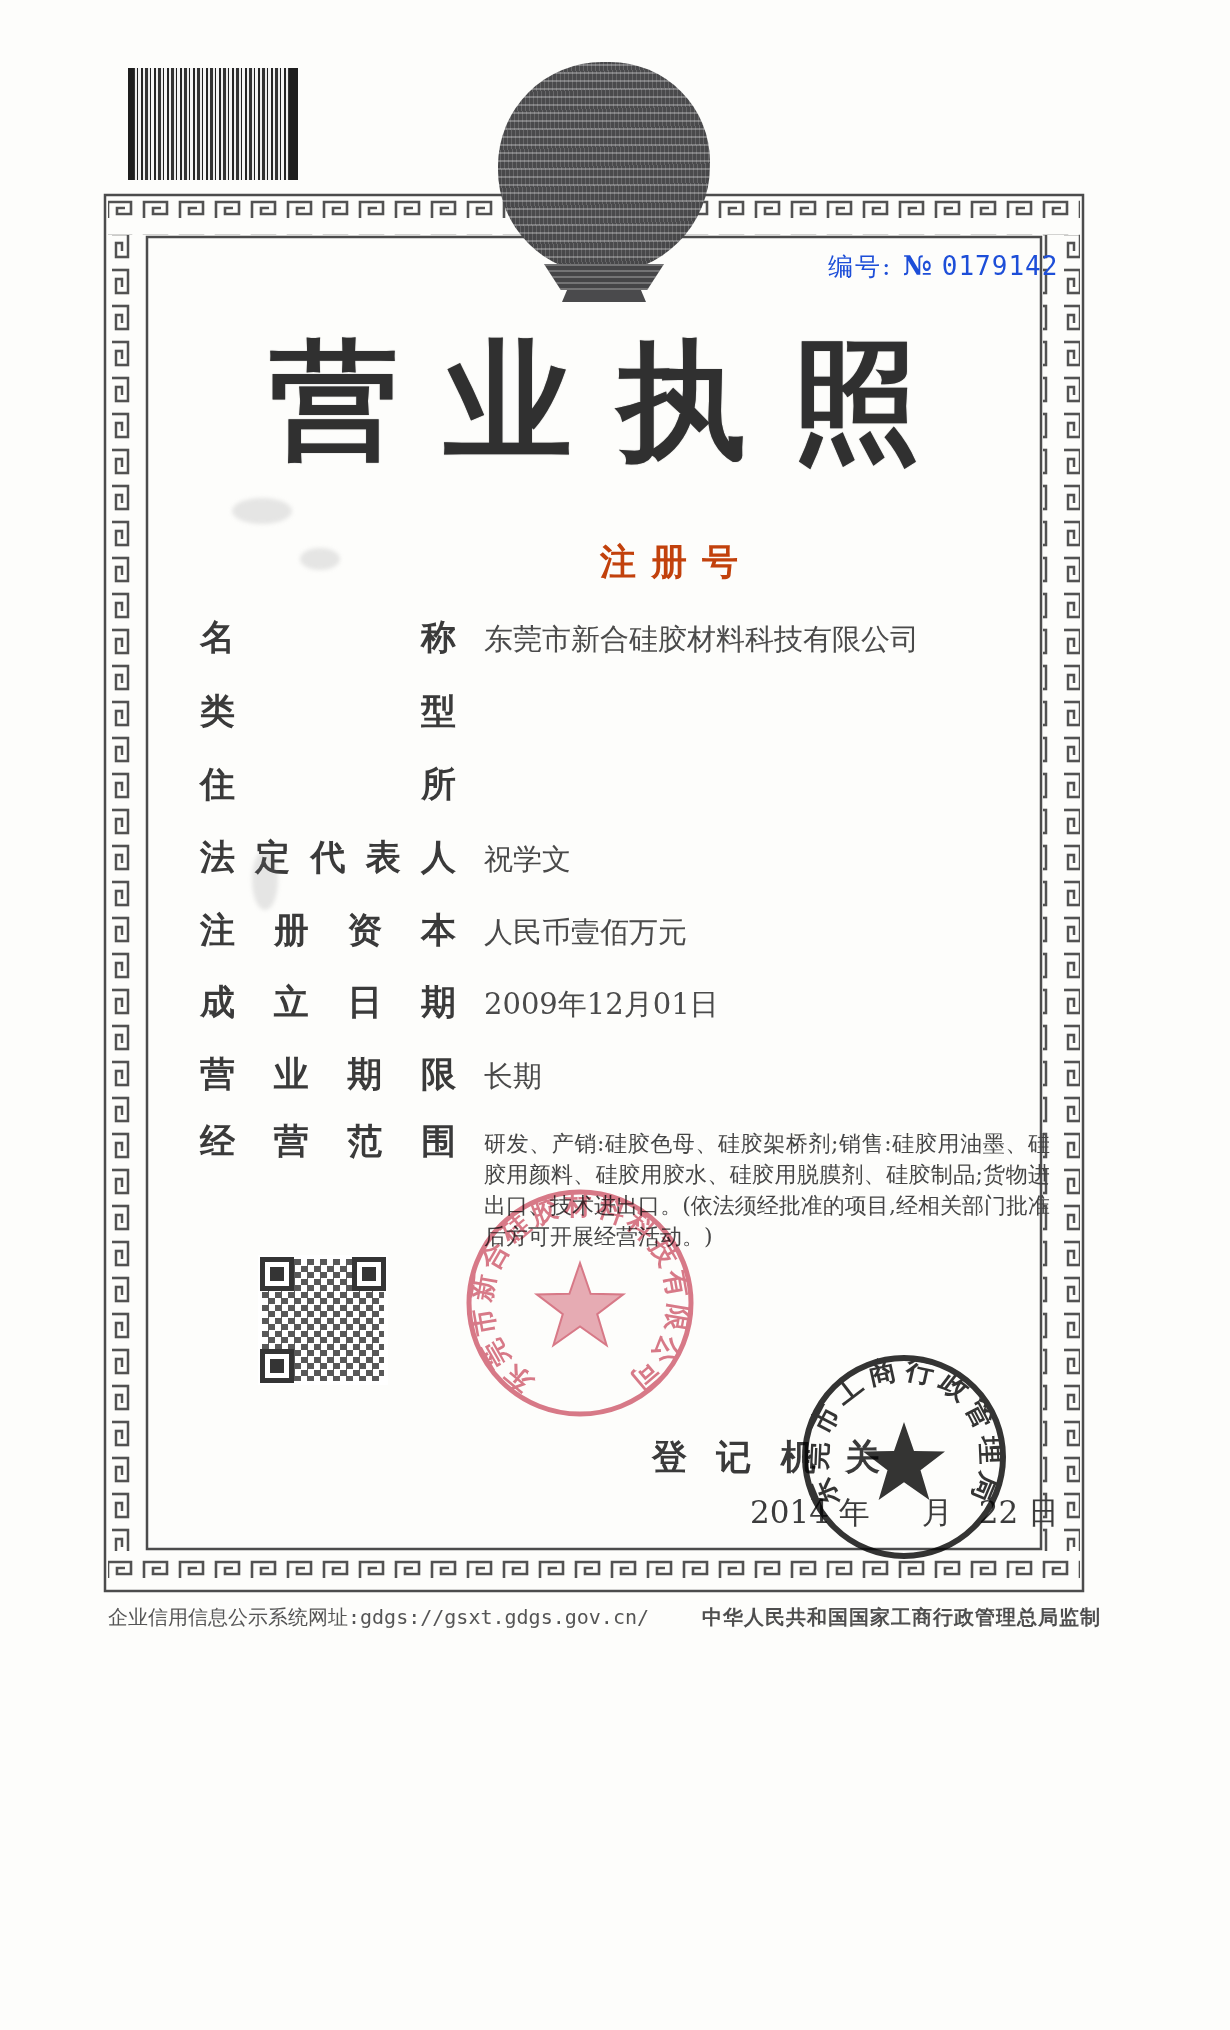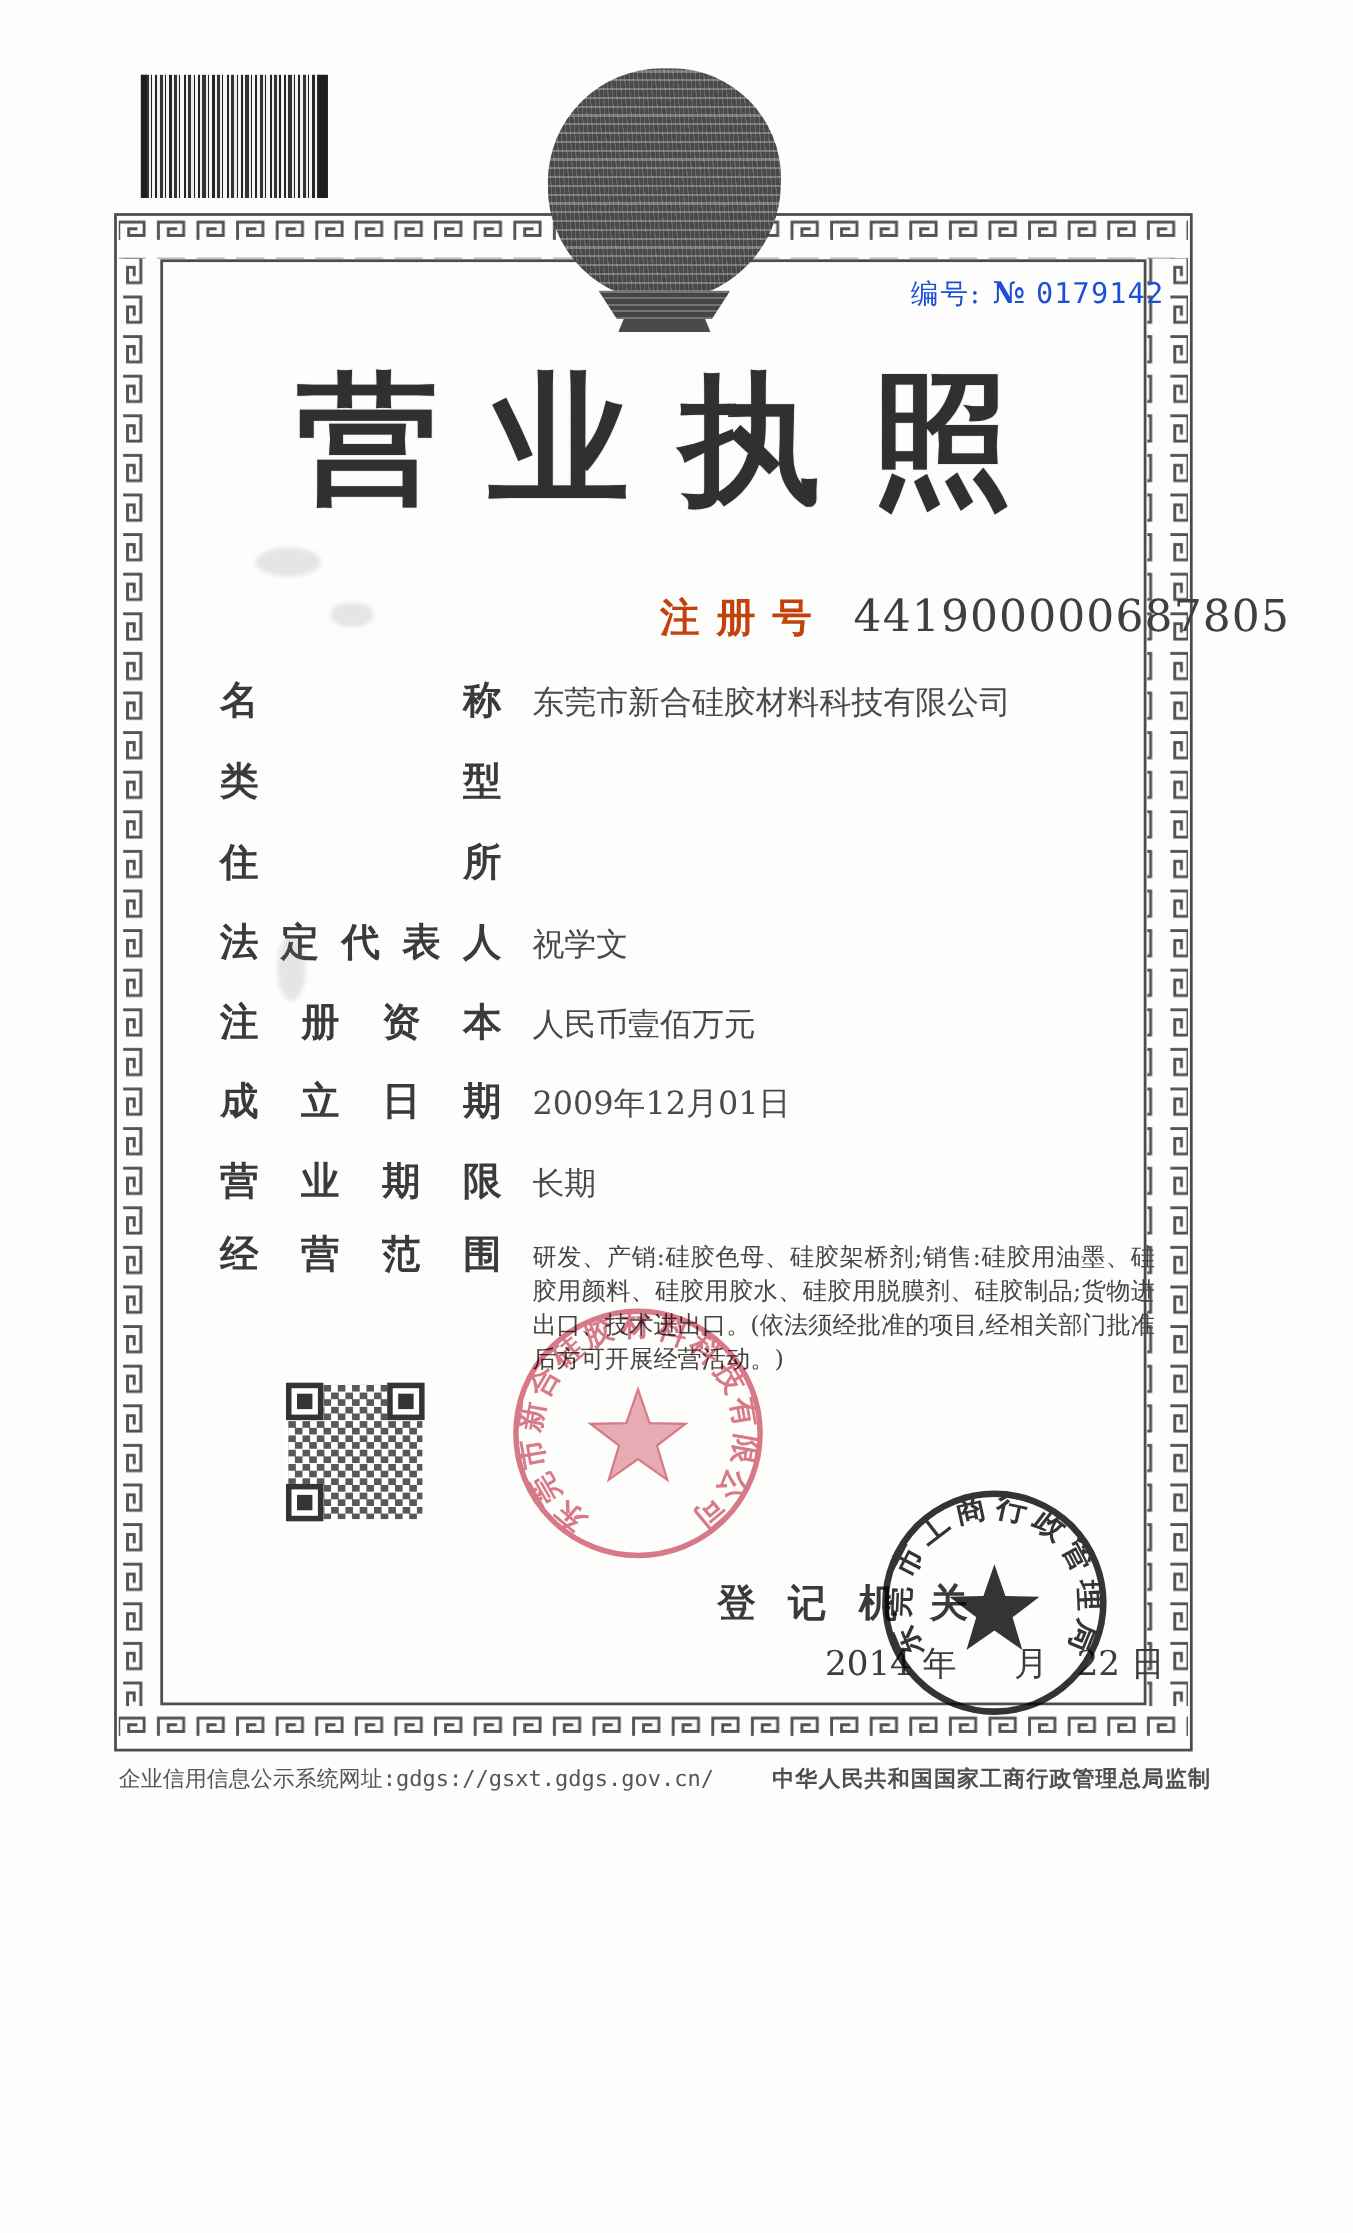--- a/index.html
+++ b/index.html
@@ -141,21 +141,20 @@
 </div>
 
 <div class="abs serial">
   <span>编号:</span><span class="sym">№</span><span class="num">0179142</span>
 </div>
 
 <div class="abs title">营业执照</div>
 
 <div class="abs regline">
   <span class="lbl">注册号</span>
-  <span class="val">441900000687805</span>
 </div>
 
 <div class="field-row" style="top:618px">
   <span class="lbl">名称</span>
   <span class="val">东莞市新合硅胶材料科技有限公司</span>
 </div>
 <div class="field-row" style="top:692px">
   <span class="lbl">类型</span>
 </div>
 <div class="field-row" style="top:765px">

